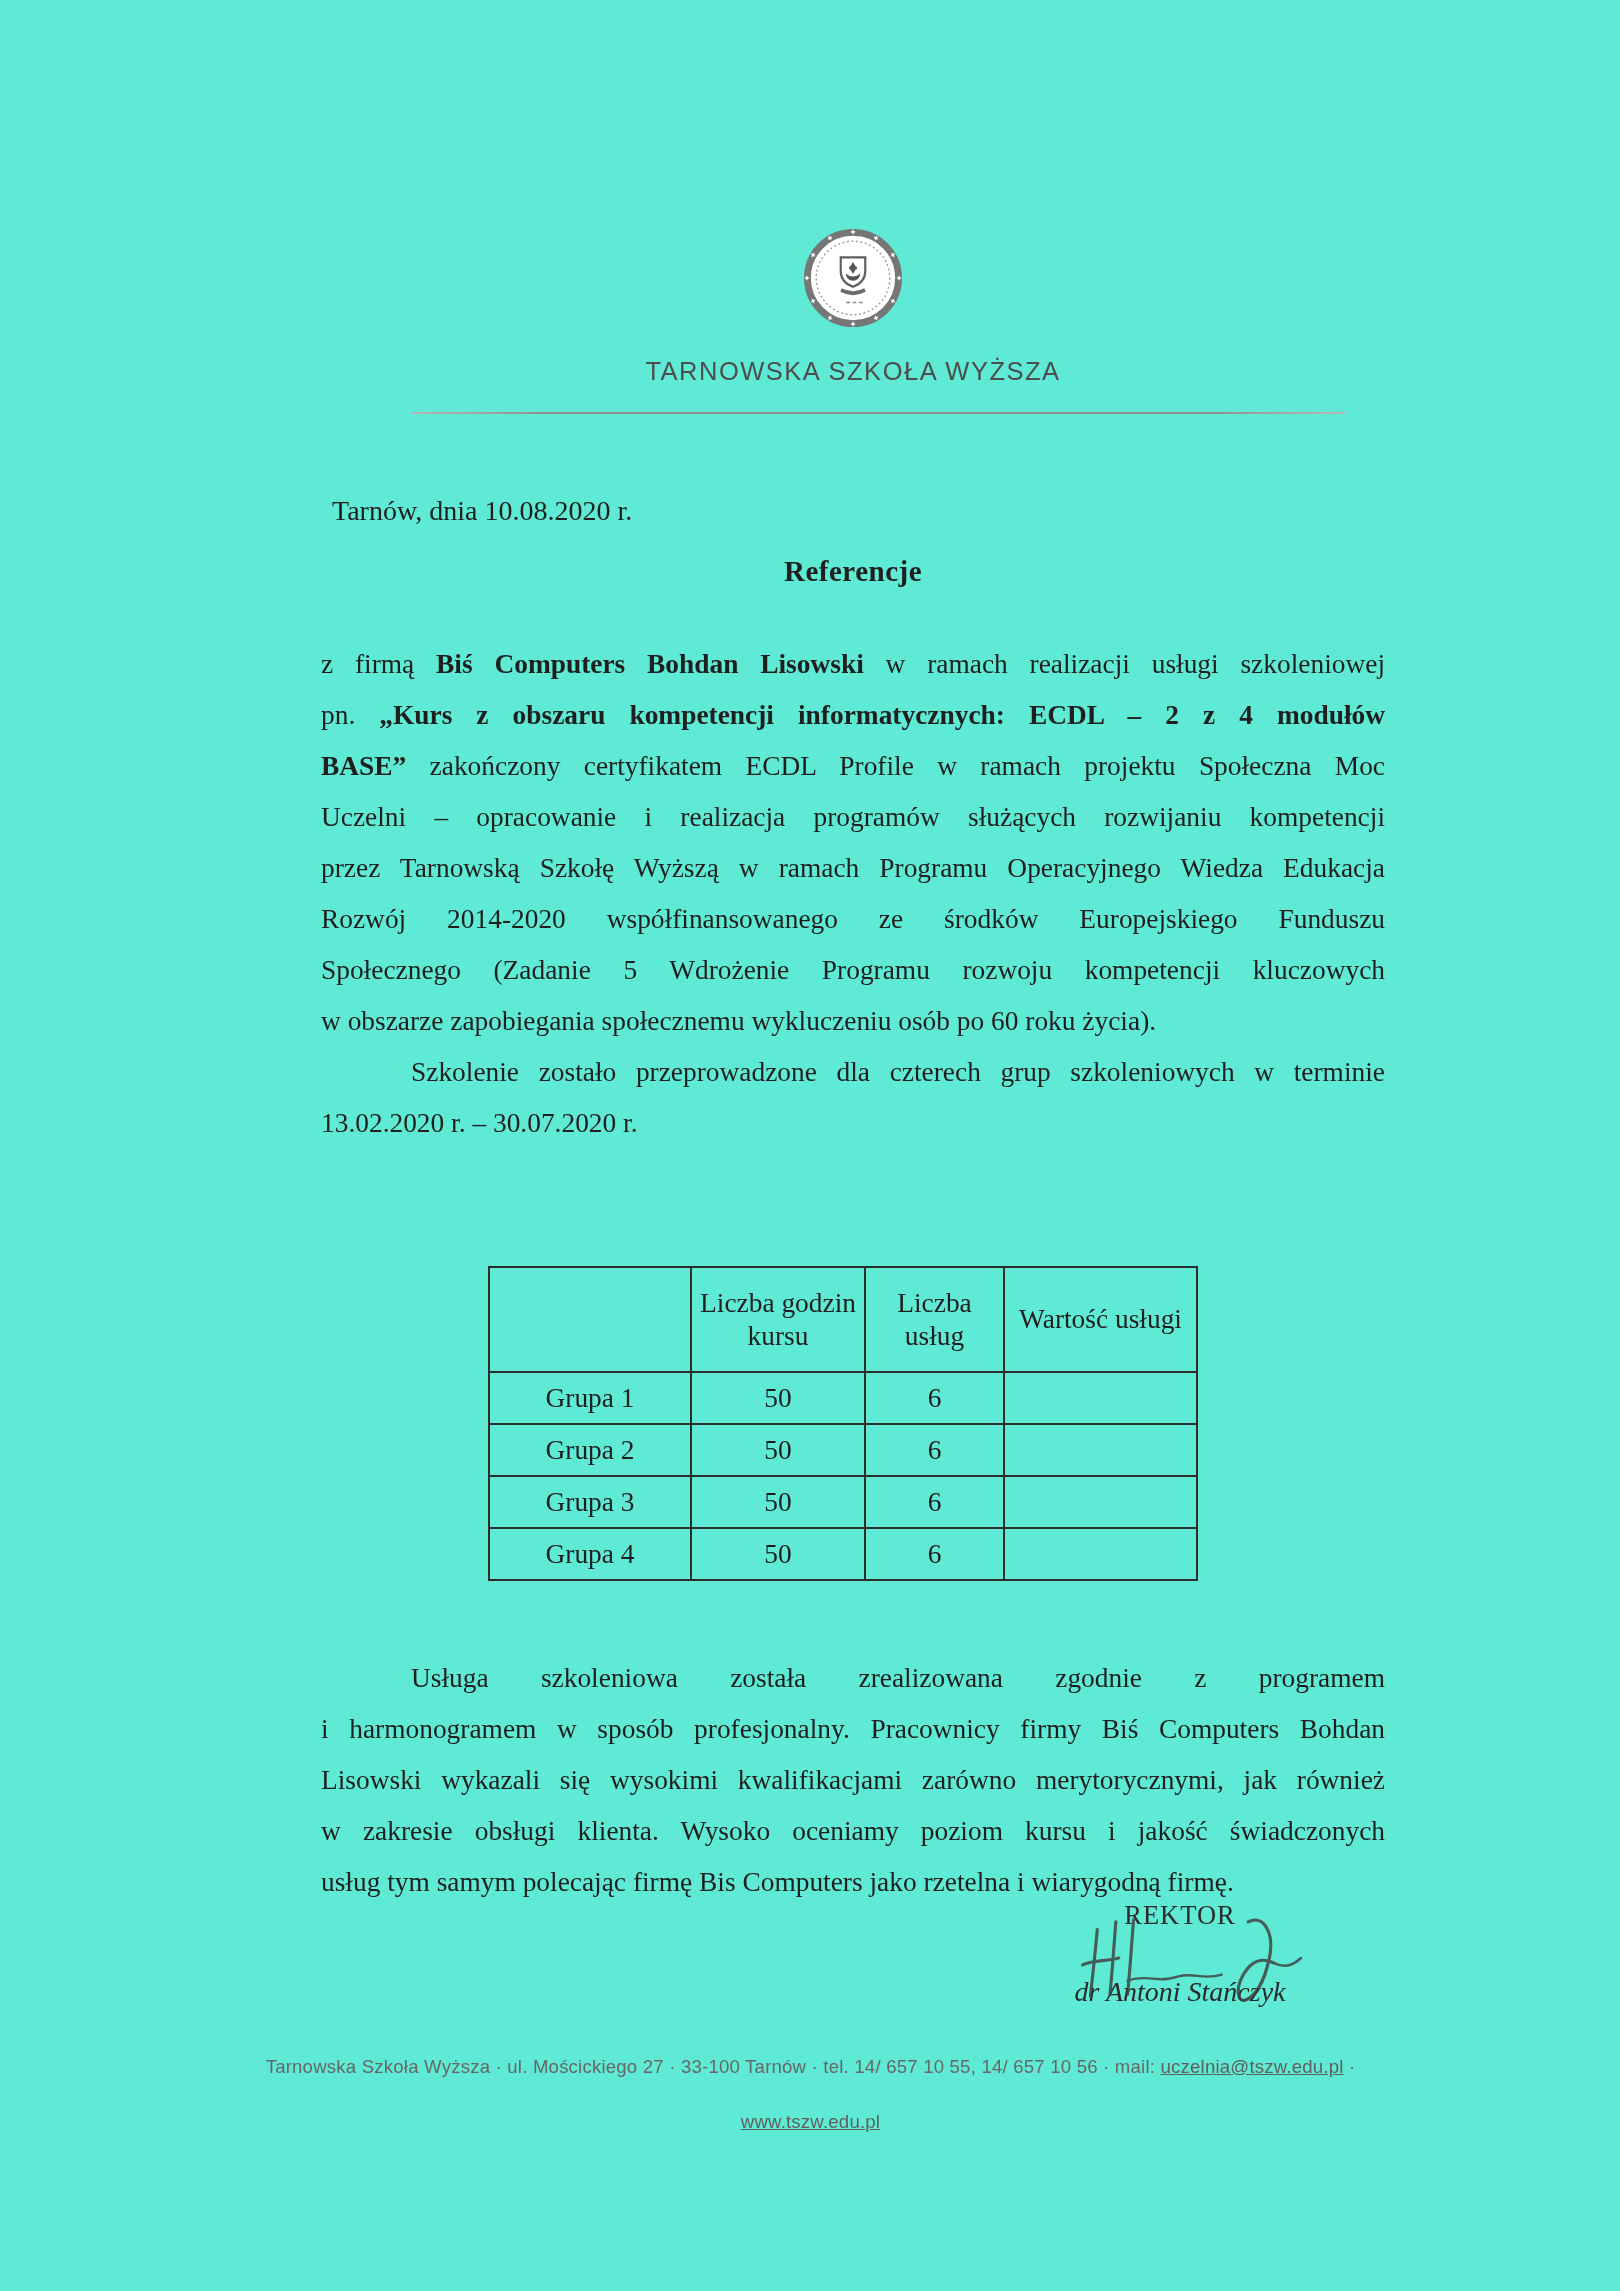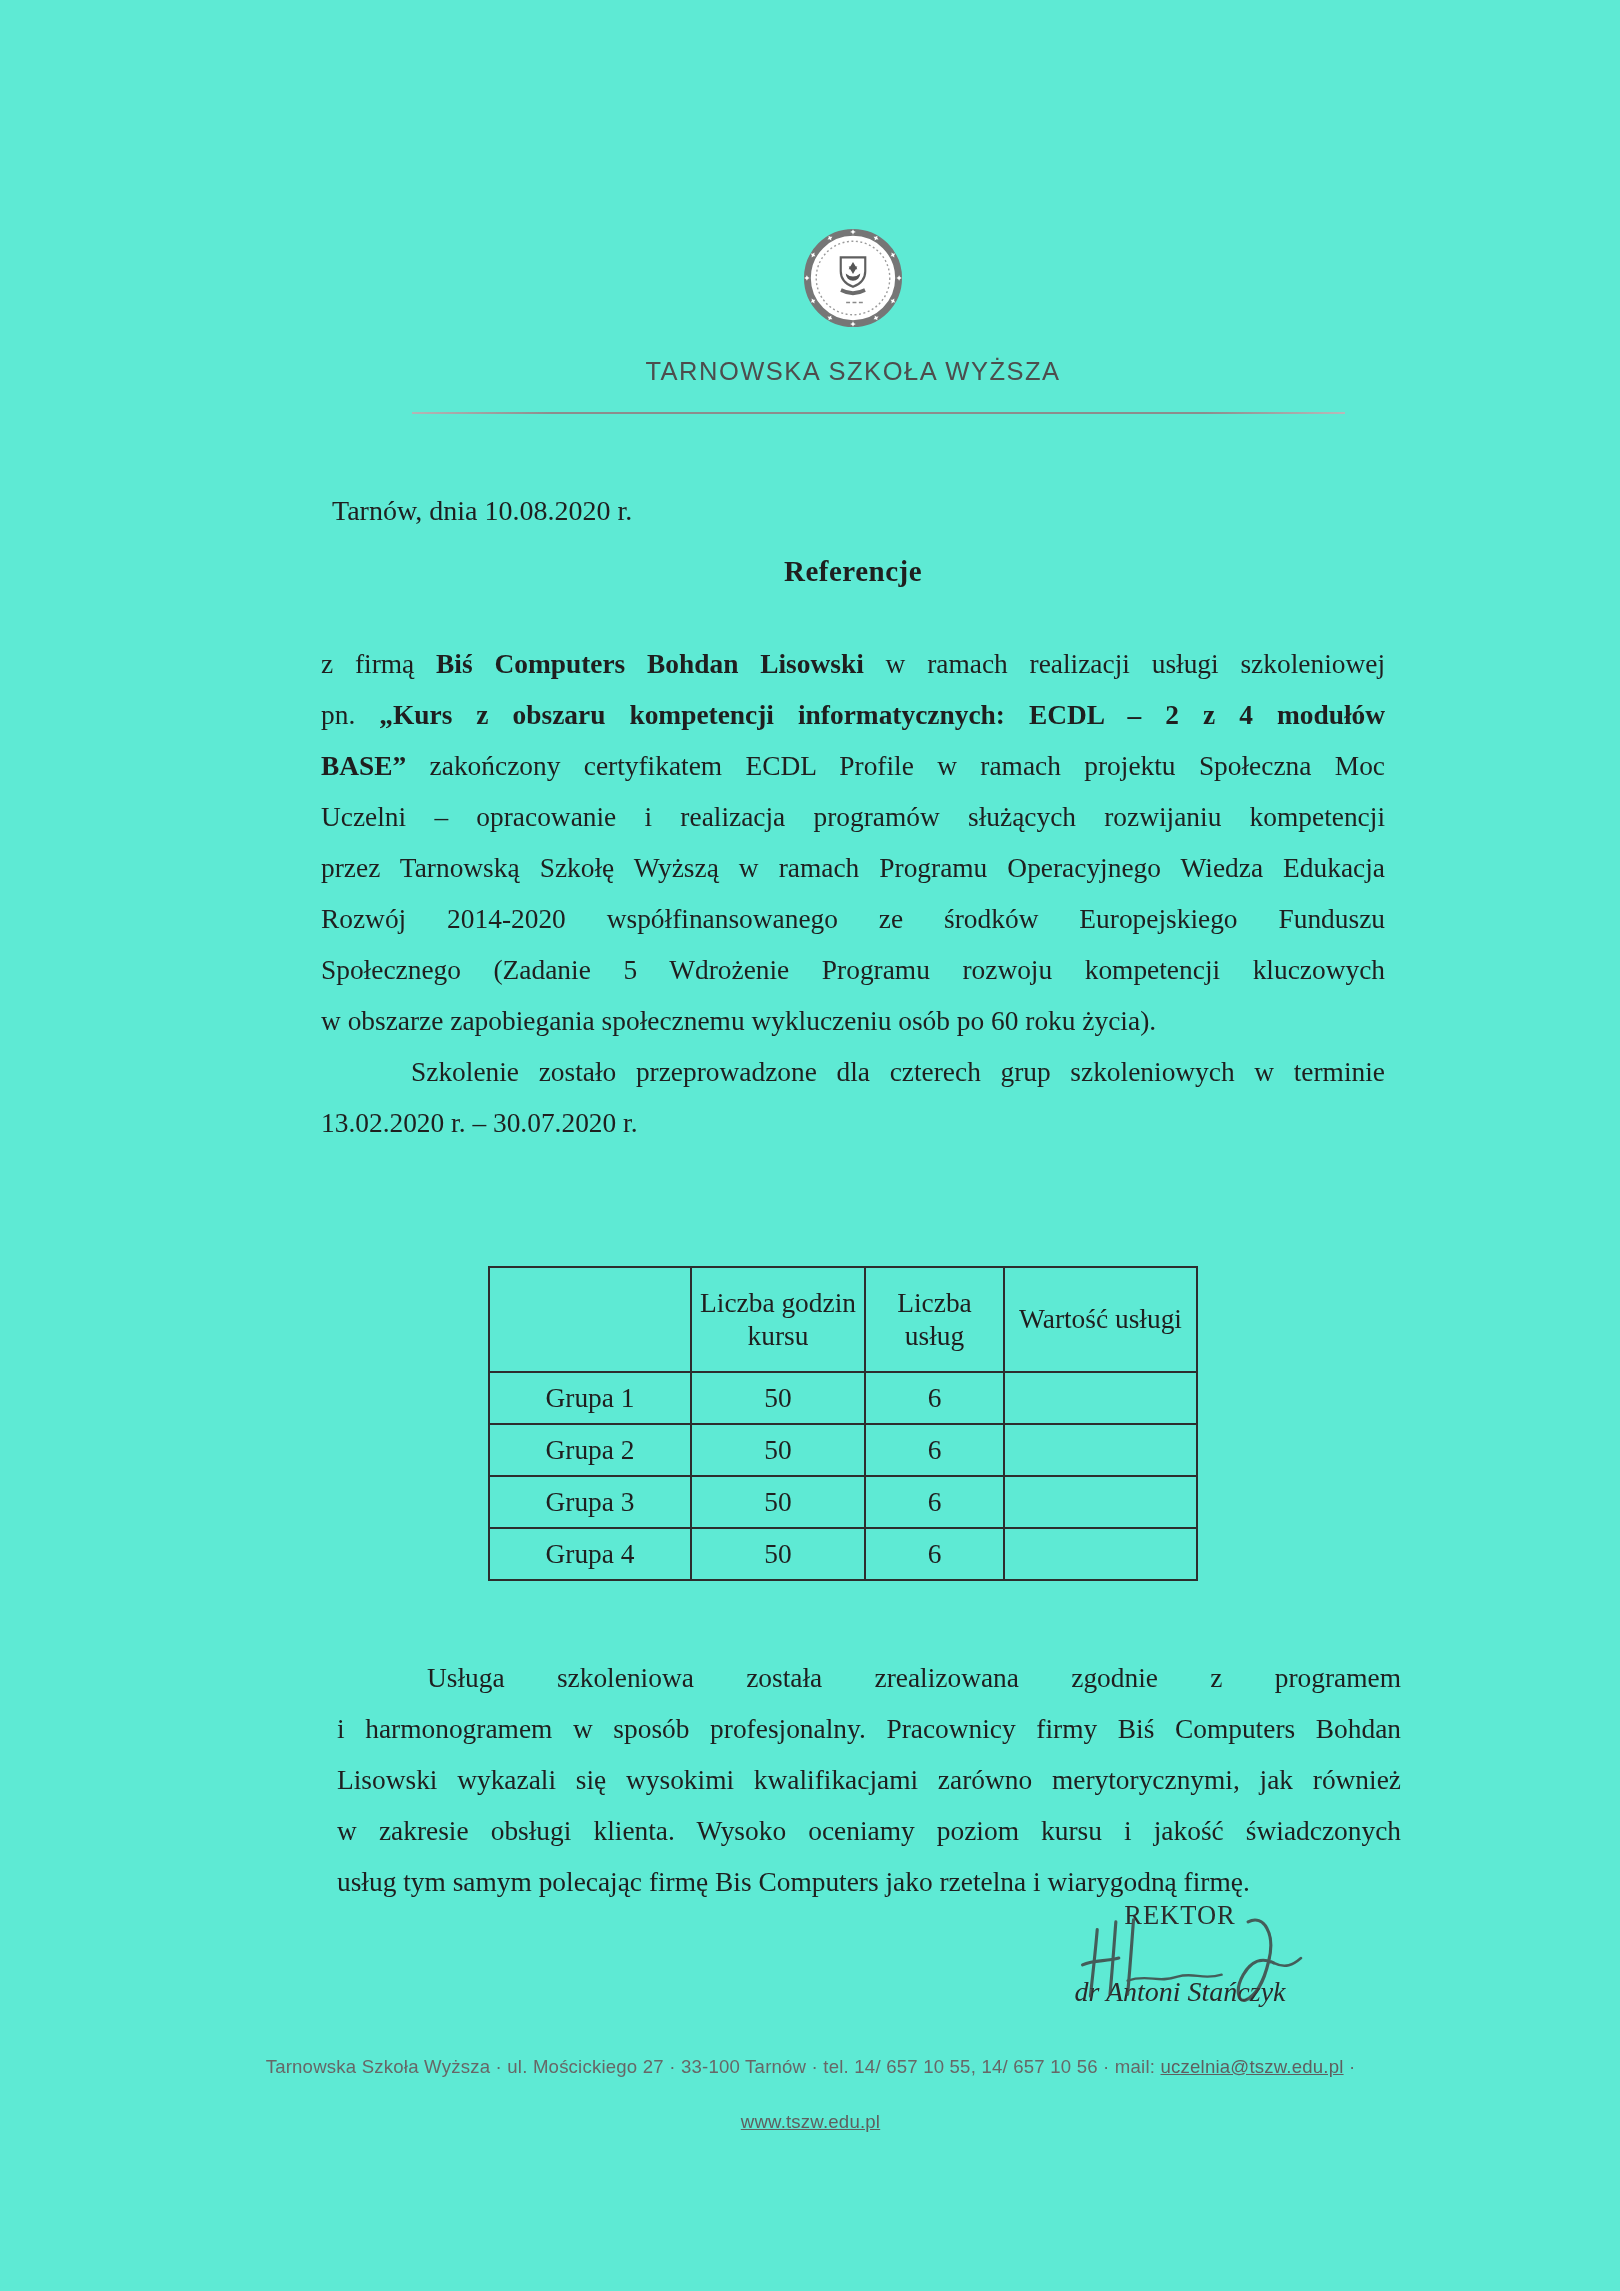--- a/index.html
+++ b/index.html
@@ -34,21 +34,21 @@
   .date-line { position: absolute; left: 332px; top: 455px; font-size: 28px; margin-top: 40px; }
   .doc-title {
     position: absolute; left: 321px; top: 555px; width: 1064px;
     text-align: center; font-size: 29px; font-weight: bold;
     letter-spacing: 0.5px;
   }
 
   
   .body-text { position: absolute; left: 321px; width: 1064px; font-size: 27.4px; }
   .body-text-1 { top: 639px; }
-  .body-text-2 { top: 1653px; margin-left: 16px; }
+  .body-text-2 { top: 1653px; }
   .line {
     height: 51px; line-height: 51px;
     text-align: justify; text-align-last: justify;
     white-space: normal;
   }
   .line.lastline { text-align-last: left; }
   .line.indent { text-indent: 90px; }
   .line .b { font-weight: bold; }
 
   

